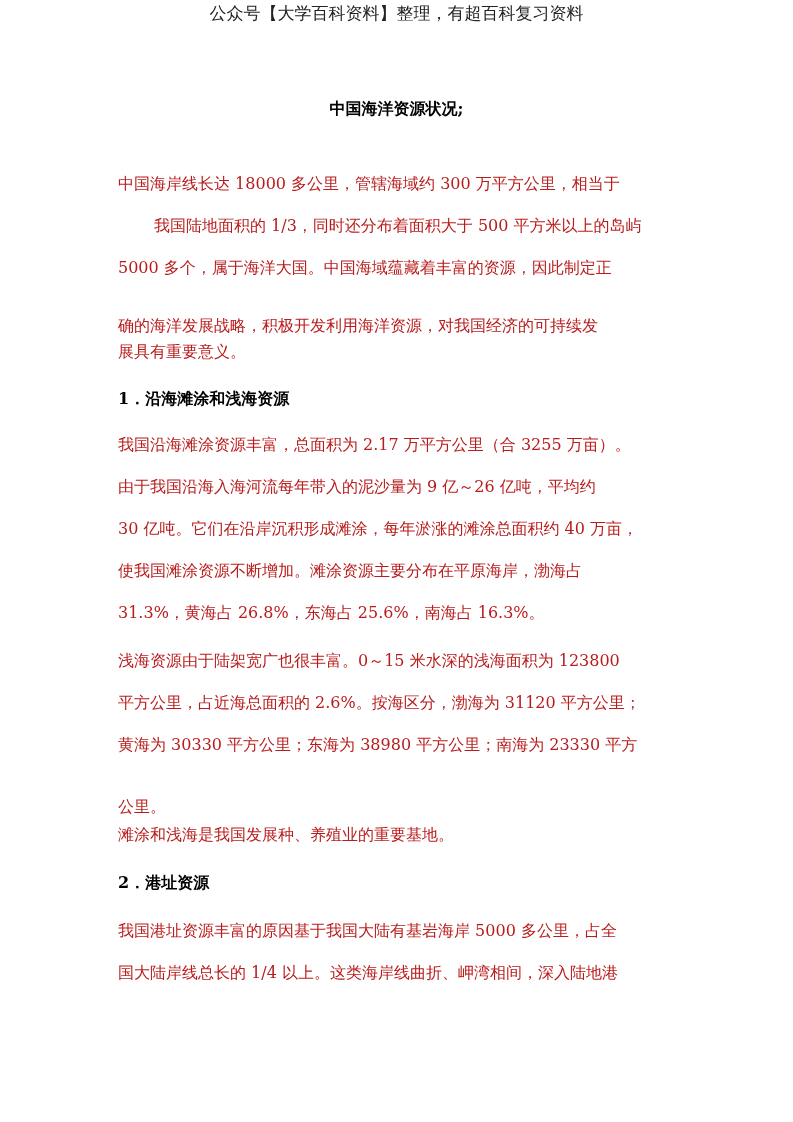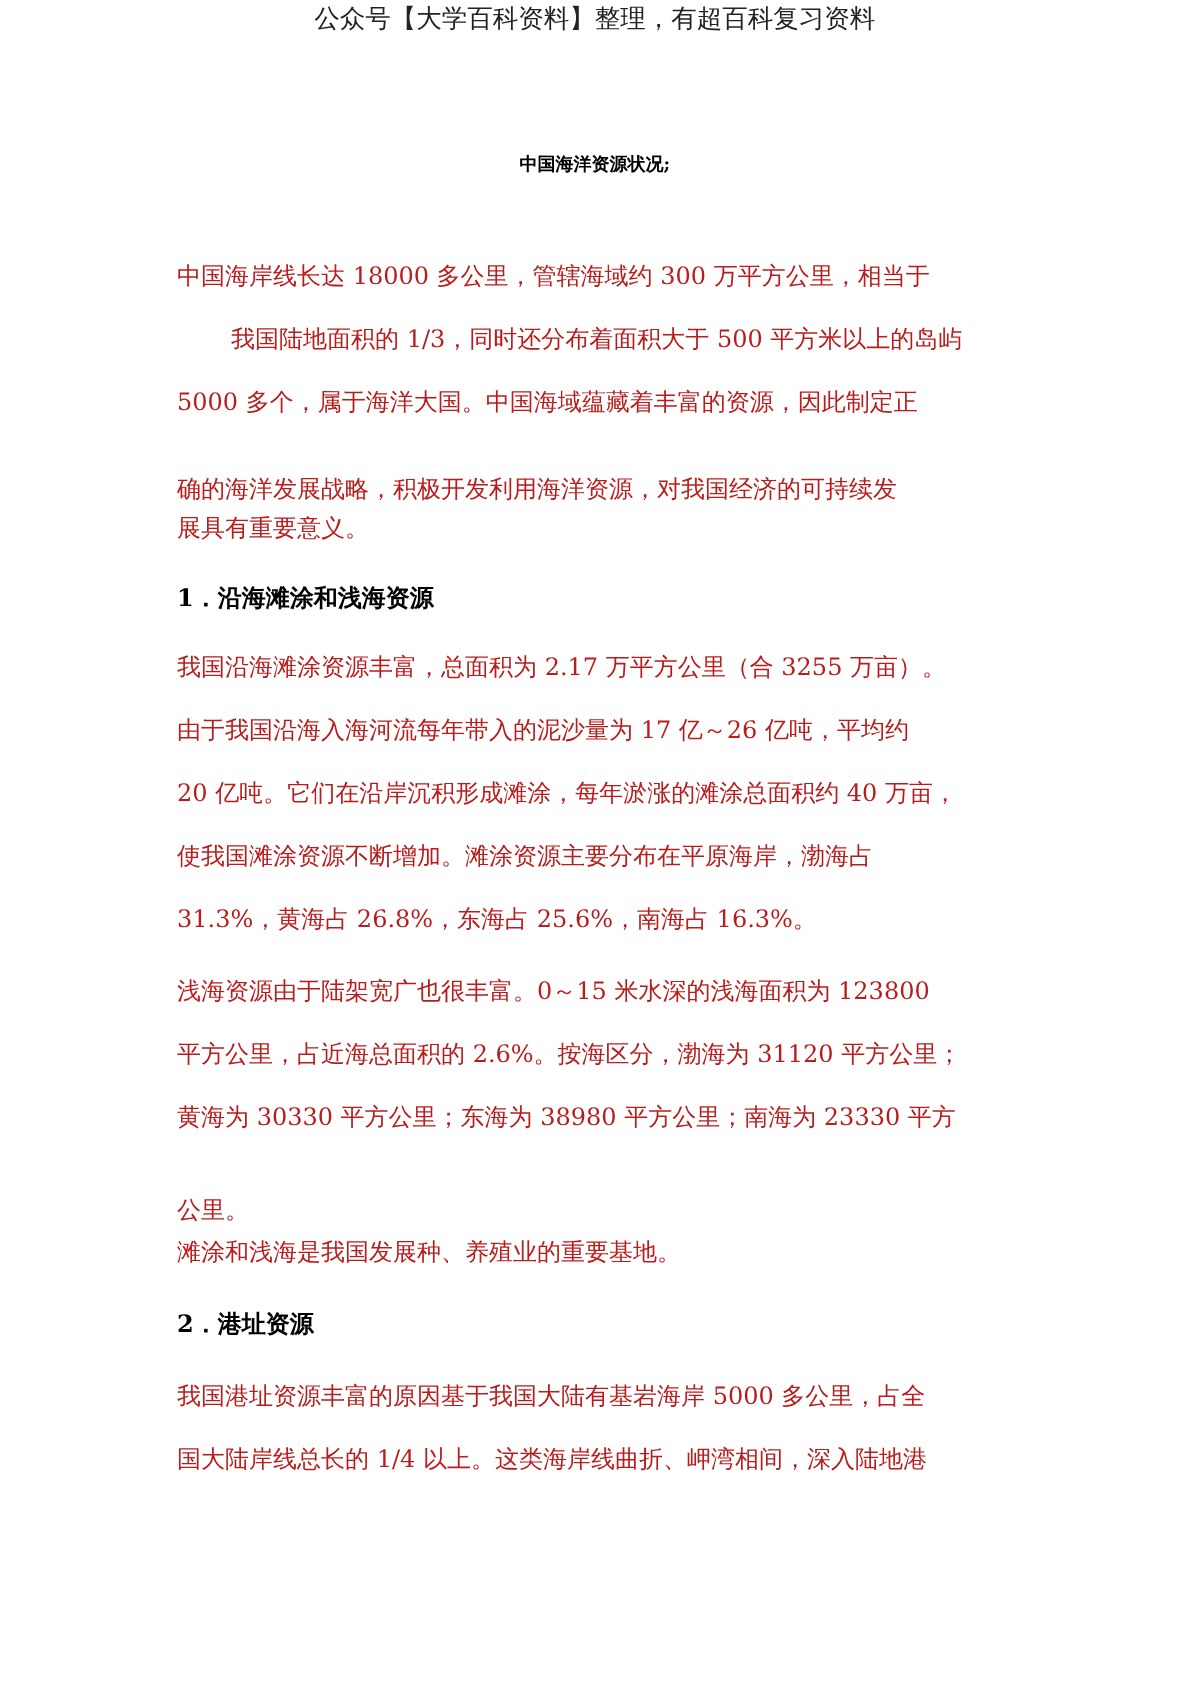--- a/index.html
+++ b/index.html
@@ -24,21 +24,21 @@
       font-size: 17px;
       color: #222222;
       line-height: 22px;
     }
     .doc-title {
       position: absolute;
       top: 97px;
       left: 0;
       width: 793px;
       text-align: center;
-      font-size: 12px;
+      font-size: 16px;
       font-weight: bold;
       line-height: 24px;
     }
     .line {
       position: absolute;
       left: 118px;
       font-size: 16px;
       line-height: 24px;
       white-space: nowrap;
       color: #b91c1c;
@@ -65,22 +65,22 @@
   <div class="line" style="top:256px;text-align:right;">5000 多个，属于海洋大国。中国海域蕴藏着丰富的资源，因此制定正</div>
   <div class="line" style="top:314px;">确的海洋发展战略，积极开发利用海洋资源，对我国经济的可持续发</div>
   <div class="line" style="top:340px;">展具有重要意义。</div>
 </div>
 
 <div>
   <div class="heading" style="top:387px;">1．沿海滩涂和浅海资源</div>
 
   <div>
     <div class="line" style="top:433px;">我国沿海滩涂资源丰富，总面积为 2.17 万平方公里（合 3255 万亩）。</div>
-    <div class="line" style="top:475px;">由于我国沿海入海河流每年带入的泥沙量为 17 亿～26 亿吨，平均约</div>
-    <div class="line" style="top:517px;">20 亿吨。它们在沿岸沉积形成滩涂，每年淤涨的滩涂总面积约 40 万亩，</div>
+    <div class="line" style="top:475px;">由于我国沿海入海河流每年带入的泥沙量为 9 亿～26 亿吨，平均约</div>
+    <div class="line" style="top:517px;">30 亿吨。它们在沿岸沉积形成滩涂，每年淤涨的滩涂总面积约 40 万亩，</div>
     <div class="line" style="top:559px;">使我国滩涂资源不断增加。滩涂资源主要分布在平原海岸，渤海占</div>
     <div class="line" style="top:601px;">31.3%，黄海占 26.8%，东海占 25.6%，南海占 16.3%。</div>
   </div>
 
   <div>
     <div class="line" style="top:649px;">浅海资源由于陆架宽广也很丰富。0～15 米水深的浅海面积为 123800</div>
     <div class="line" style="top:691px;">平方公里，占近海总面积的 2.6%。按海区分，渤海为 31120 平方公里；</div>
     <div class="line" style="top:733px;">黄海为 30330 平方公里；东海为 38980 平方公里；南海为 23330 平方</div>
     <div class="line" style="top:776px;margin-top:19px;">公里。</div>
   </div>

